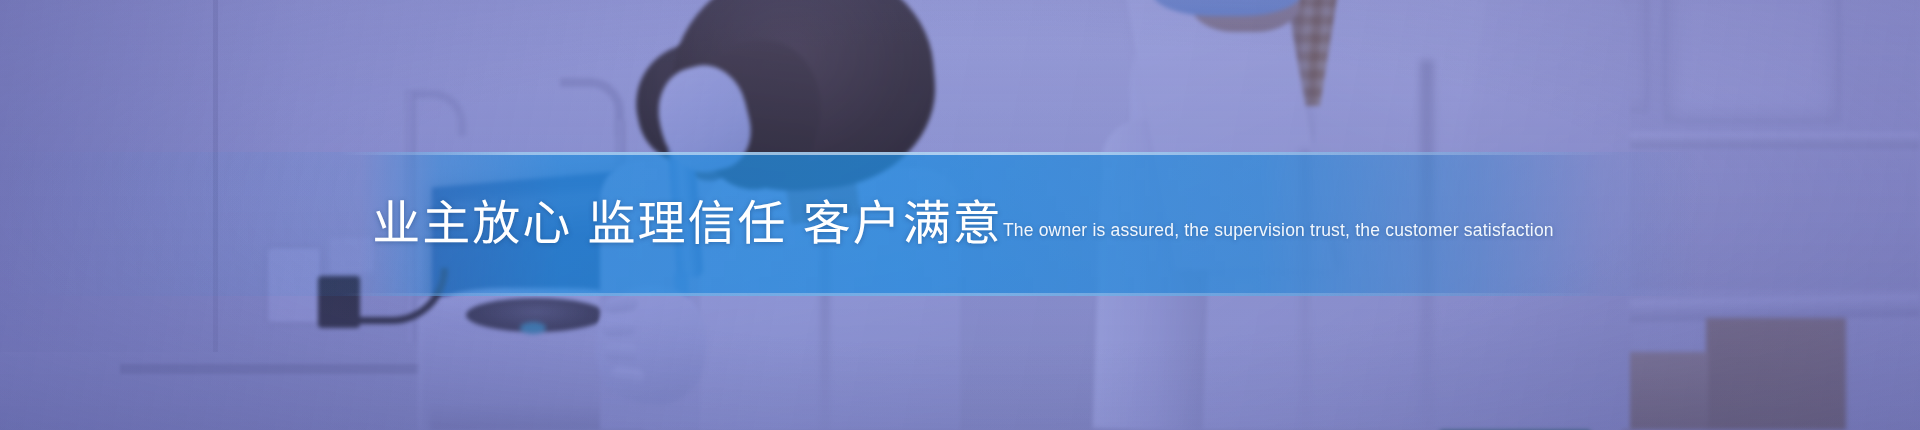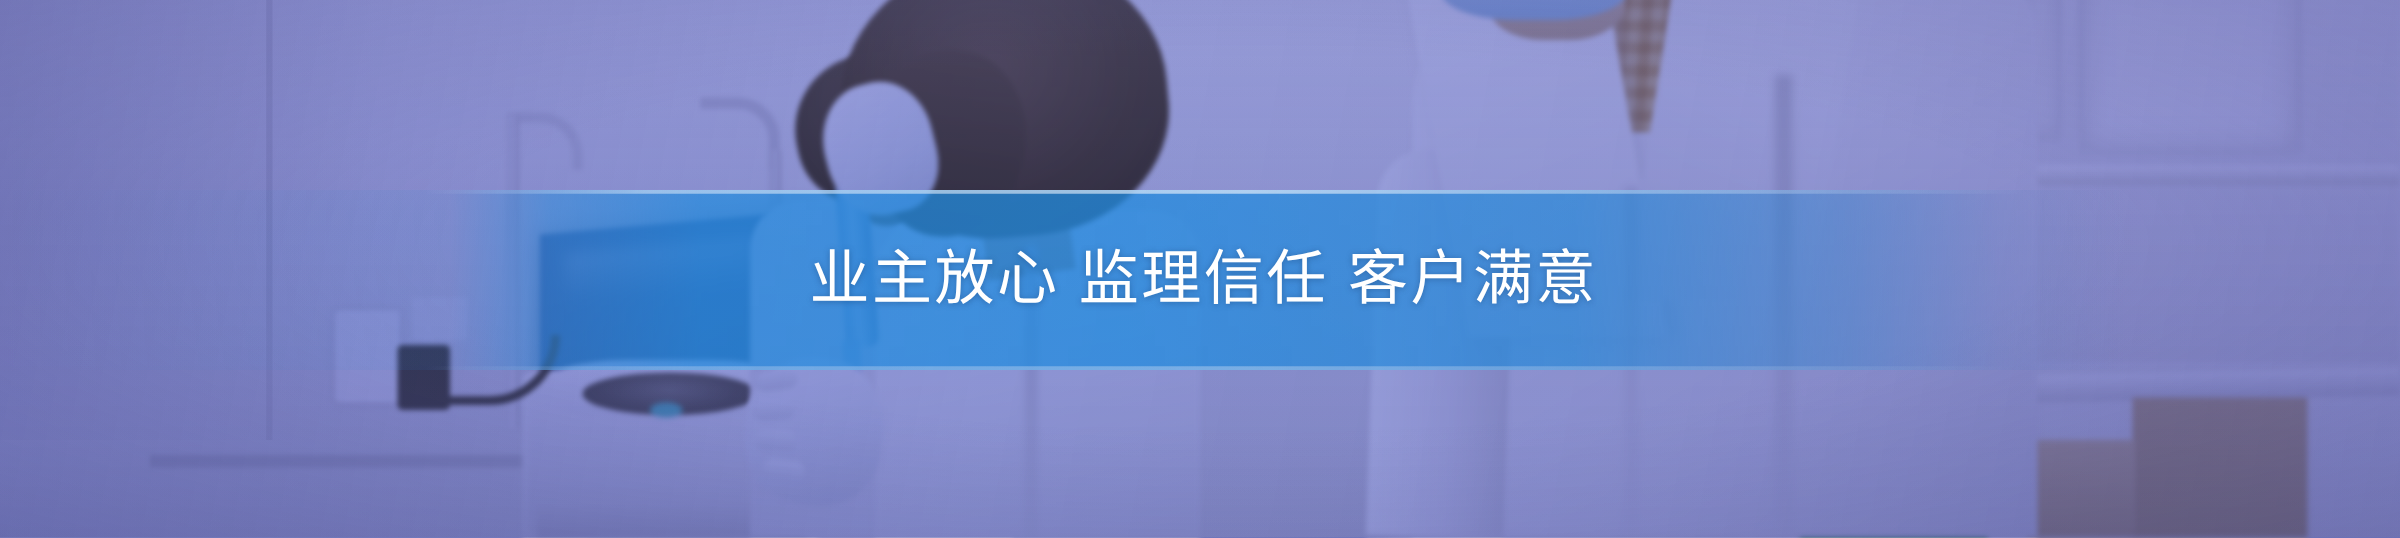--- a/index.html
+++ b/index.html
@@ -535,15 +535,16 @@
   <div class="tint"></div>
   <div class="tint2"></div>
   <div class="vignette"></div>
 
   <div class="band"></div>
   <div class="band-toprule"></div>
   <div class="band-botrule"></div>
 
   <div class="text-wrap">
     <div class="headline">业主放心 监理信任  客户满意</div>
+    <div class="subline">The owner is assured, the supervision trust, the customer satisfaction</div>
   </div>
 
 </div>
 
 </body></html>

